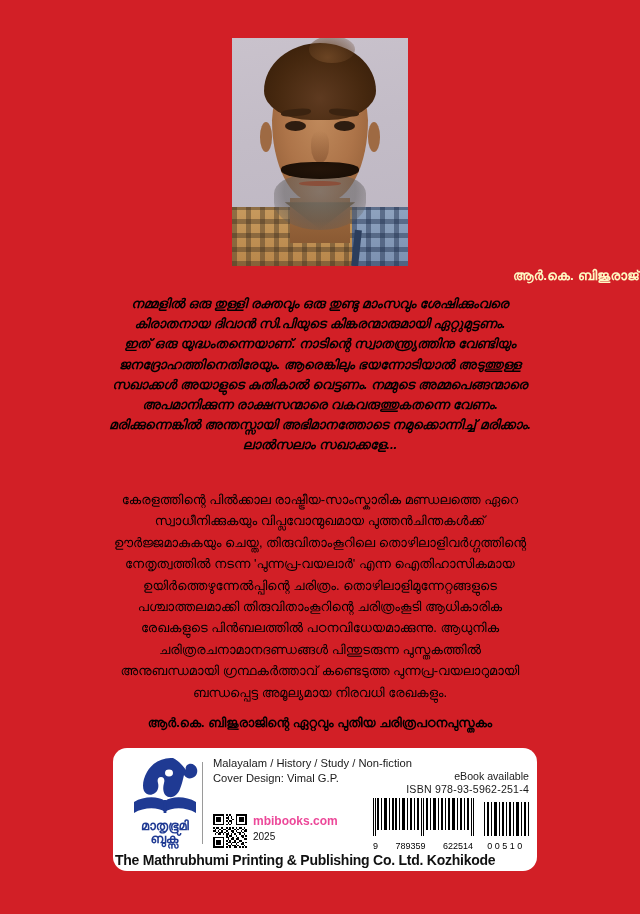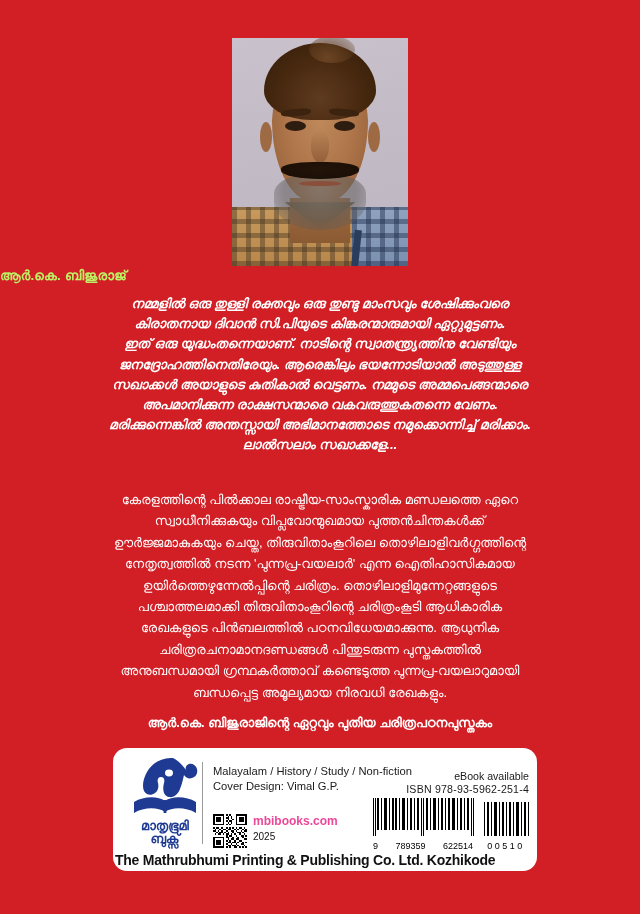--- a/index.html
+++ b/index.html
@@ -109,34 +109,34 @@
     position:absolute; right:27%; bottom:0;
     width:4%; height:16%;
     background:#2b3d5c;
     transform: rotate(6deg);
   }
 
   #author-name {
     position: absolute;
     left: 0; right: 0;
     top: 268px;
-    text-align: left;
-    color: #bef264;
+    text-align: right;
+    color: #fef9c3;
     font-size: 13.5px;
     font-weight: bold;
     letter-spacing: 0.2px;
   }
 
   
   .blurb {
     position: absolute;
     left: 62px;
     right: 62px;
     text-align: center;
-    color: #ffffff;
+    color: #000000;
   }
   #blurb-quote {
     top: 294px;
     font-style: italic;
     font-size: 13.1px;
     line-height: 20.2px;
     font-weight: 600;
   }
   #blurb-body {
     top: 489px;
@@ -191,21 +191,21 @@
     font-size: 14px;
     color: #111111;
     font-weight: bold;
     letter-spacing: -0.25px;
     white-space: nowrap;
   }
 
   
   #meta-block {
     position: absolute;
-    left: 100px; top: 16px;
+    left: 100px; top: 8px;
     font-size: 11.2px;
     color: #1a1a1a;
     line-height: 14.5px;
   }
   #meta-block div { white-space: nowrap; }
 
   
   #qr-row {
     position: absolute;
     left: 100px; top: 66px;

